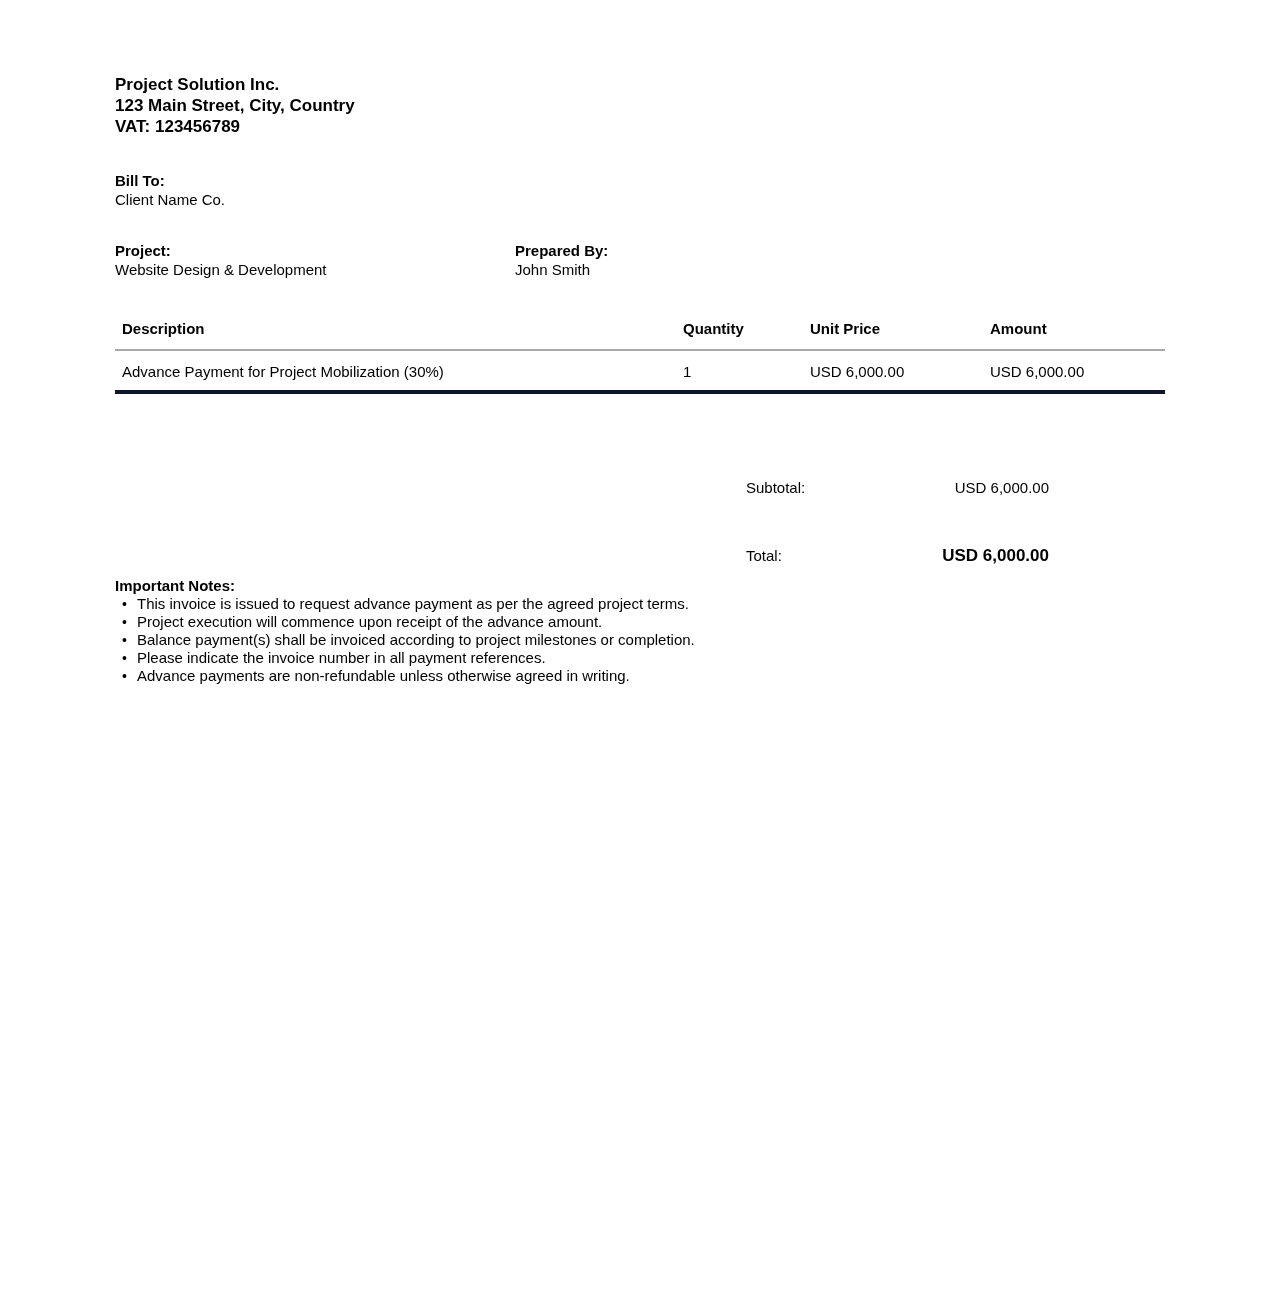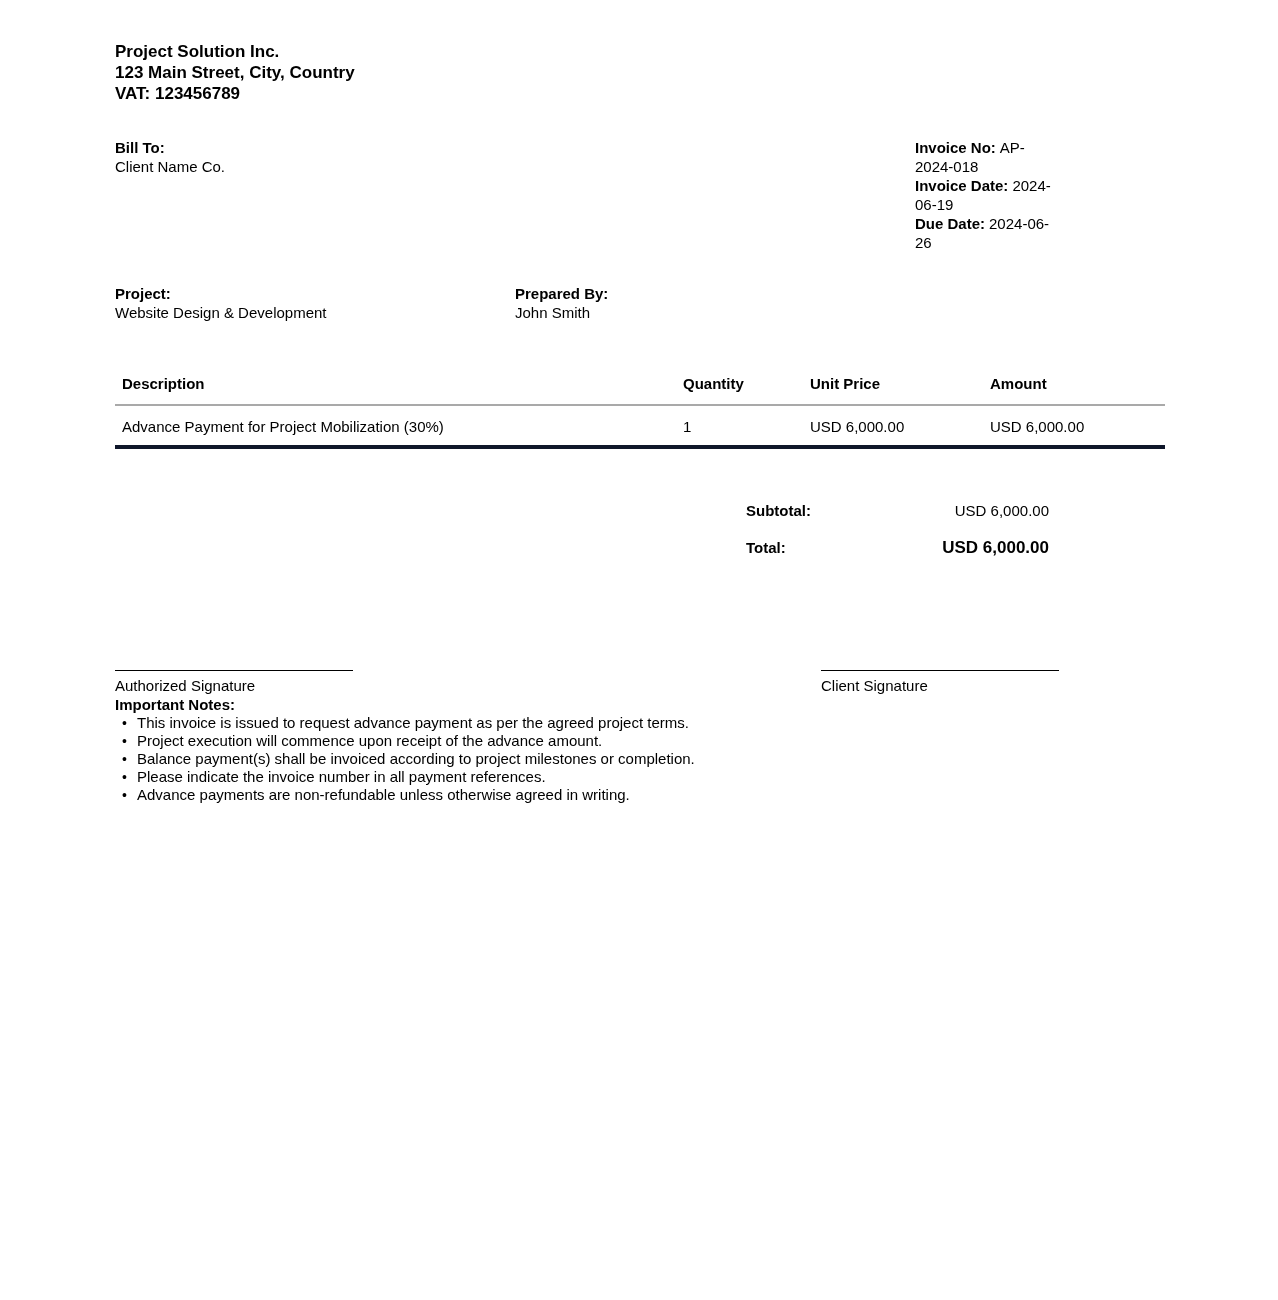--- a/index.html
+++ b/index.html
@@ -2,51 +2,51 @@
 <html><head>
 <meta charset="utf-8">
 <style>
   * { box-sizing: border-box; margin: 0; padding: 0; }
   html, body { background: #ffffff; }
   body {
     width: 1278px; height: 1300px; overflow: hidden;
     font-family: "Liberation Sans", sans-serif;
     color: #000000; font-size: 15px;
   }
-  .page { padding: 41px 113px 0 115px; width: 1172px; }
+  .page { padding: 74px 113px 0 115px; width: 1172px; }
 
   
   .header { display: flex; justify-content: space-between; align-items: center; }
   .company { font-weight: bold; font-size: 17px; line-height: 21px; }
   .doc-title { font-weight: bold; font-size: 28px; letter-spacing: 0.2px; white-space: nowrap; }
 
   
   .meta-grid { display: grid; grid-template-columns: 400px 400px 1fr; margin-top: 34px; line-height: 19px; }
   .meta-grid.project-row { margin-top: 32px; }
   .b { font-weight: bold; }
   .inline-label { font-weight: bold; margin-right: 4px; }
 
   
-  table.items { width: 100%; border-collapse: collapse; margin-top: 47px; table-layout: fixed; }
+  table.items { width: 100%; border-collapse: collapse; margin-top: 35px; table-layout: fixed; }
   table.items col.c-desc { width: 561px; }
   table.items col.c-qty  { width: 127px; }
   table.items col.c-unit { width: 180px; }
   table.items col.c-amt  { width: 182px; }
   table.items th {
     text-align: left; font-weight: bold; font-size: 15px;
     padding: 6px 0 12px 7px; border-bottom: 2px solid #a9a9a9;
   }
   table.items td {
     text-align: left; padding: 12px 0 10px 7px; border-bottom: 4px solid #0f172a;
   }
 
   
   .totals { width: 303px; margin-left: auto; margin-right: 10px; margin-top: 44px; }
   .totals-row { display: flex; justify-content: space-between; align-items: baseline; padding: 9px 0 10px 0; }
-  .totals-row .t-label { font-weight: bold; }
+  .totals-row .t-label { font-weight: normal; margin-top: 32px; }
   .totals-row.grand .t-value { font-weight: bold; font-size: 17px; }
 
   
   .signatures { display: flex; justify-content: space-between; margin-top: 102px; }
   .sig-block { width: 238px; }
   .sig-line { border-top: 1px solid #000000; height: 0; }
   .sig-label { padding-top: 5px; line-height: 19px; }
 
   
   .notes-heading { font-weight: bold; line-height: 19px; }
@@ -69,31 +69,20 @@
       <div>VAT: 123456789</div>
     </div>
   </div>
 
   <div class="meta-grid">
     <div>
       <div class="b">Bill To:</div>
       <div>Client Name Co.</div>
     </div>
     <div></div>
-    <div>
-      <div>
-        <span class="inline-label">Invoice No:</span><span>AP-2024-018</span>
-      </div>
-      <div>
-        <span class="inline-label">Invoice Date:</span><span>2024-06-19</span>
-      </div>
-      <div>
-        <span class="inline-label">Due Date:</span><span>2024-06-26</span>
-      </div>
-    </div>
   </div>
 
   <div class="meta-grid project-row">
     <div>
       <div class="b">Project:</div>
       <div>Website Design &amp; Development</div>
     </div>
     <div>
       <div class="b">Prepared By:</div>
       <div>John Smith</div>
@@ -129,30 +118,20 @@
     <div class="totals-row">
       <span class="t-label">Subtotal:</span>
       <span class="t-value">USD 6,000.00</span>
     </div>
     <div class="totals-row grand">
       <span class="t-label">Total:</span>
       <span class="t-value">USD 6,000.00</span>
     </div>
   </div>
 
-  <div class="signatures">
-    <div class="sig-block">
-      <div class="sig-line"></div>
-      <div class="sig-label">Authorized Signature</div>
-    </div>
-    <div class="sig-block">
-      <div class="sig-line"></div>
-      <div class="sig-label">Client Signature</div>
-    </div>
-  </div>
 
   <div>
     <div class="notes-heading">Important Notes:</div>
     <ul class="notes-list">
       <li>This invoice is issued to request advance payment as per the agreed project terms.</li>
       <li>Project execution will commence upon receipt of the advance amount.</li>
       <li>Balance payment(s) shall be invoiced according to project milestones or completion.</li>
       <li>Please indicate the invoice number in all payment references.</li>
       <li>Advance payments are non-refundable unless otherwise agreed in writing.</li>
     </ul>

